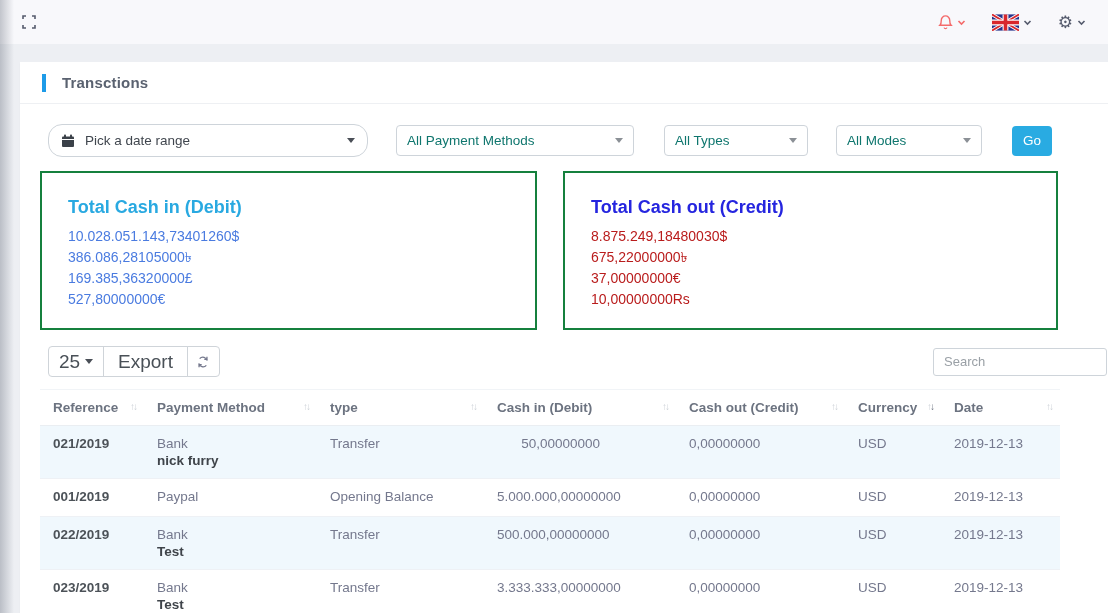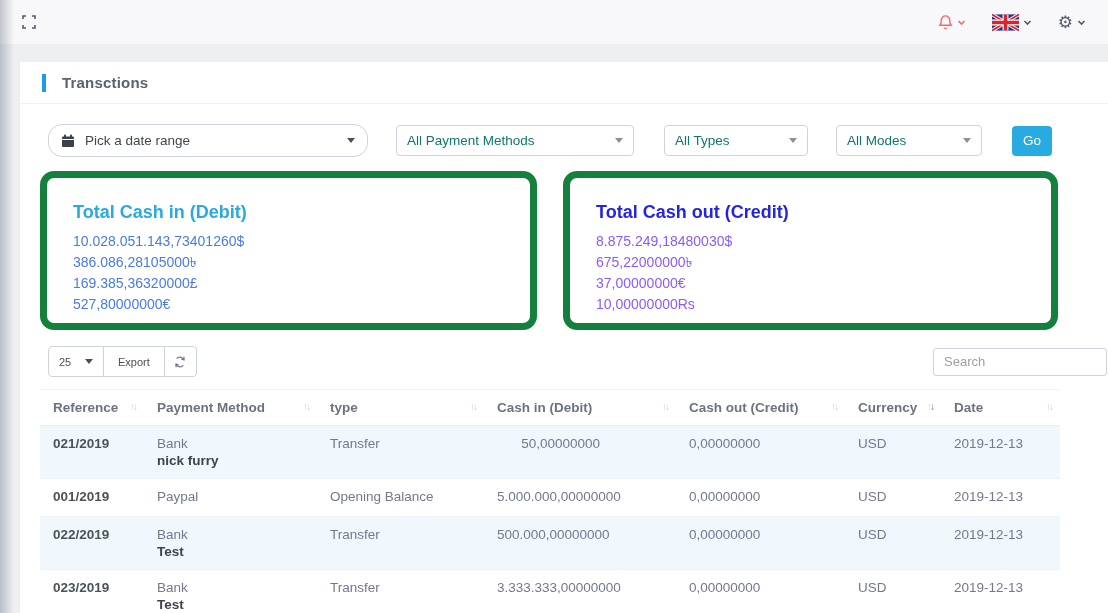--- a/index.html
+++ b/index.html
@@ -62,34 +62,34 @@
   .w-types { width:144px; margin-left:2px; }
   .w-modes { width:146px; }
   .go-btn {
     width:40px; height:30px; background:#29abe2; color:#fff; border:none;
     border-radius:4px; font-size:13.5px; cursor:pointer; margin-left:2px;
   }
 
   
   .cards { display:flex; gap:26px; padding:0 20px; }
   .card {
-    background:#fff; border:7px solid #15803d; border-radius:14px;
+    background:#fff; border:2px solid #15803d; border-radius:0;
     height:159px; padding:24px 26px;
   }
   .card.c1 { width:497px; }
   .card.c2 { width:495px; }
   .card-title { font-size:18px; font-weight:bold; margin-bottom:8px; }
   .card-vals div { font-size:14px; line-height:21px; }
 
   
   .controls { display:flex; align-items:center; justify-content:space-between; padding:16px 20px 12px 28px; }
   .btn-group { display:flex; }
   .btn-group > * {
     height:31px; background:#fff; border:1px solid #cfd4d9; color:#495057;
-    font-size:11px; display:flex; align-items:center; cursor:pointer;
+    font-size:19px; display:flex; align-items:center; cursor:pointer;
   }
   .btn-group > *:not(:first-child) { margin-left:-1px; }
   .pagesize { width:56px; border-radius:4px 0 0 4px; padding:0 10px; justify-content:space-between; }
   .export-btn { padding:0 14px; }
   .refresh-btn { width:33px; justify-content:center; border-radius:0 4px 4px 0; }
   .search-input {
     width:174px; height:28px; border:1px solid #ced4da; border-radius:3px;
     padding:0 10px; font-size:13px; color:#495057; outline:none;
     font-family:"Liberation Sans","DejaVu Sans",sans-serif;
   }
@@ -212,21 +212,21 @@
       <div class="card-vals" id="card1-vals" style="color: rgb(74, 123, 224);">
 
       <div>10.028.051.143,73401260$</div>
           <div>386.086,28105000৳</div>
           <div>169.385,36320000£</div>
           <div>527,80000000€</div>
         </div>
     </div>
     <div class="card c2">
       <div class="card-title" id="card2-title" style="color: rgb(37, 37, 223);">Total Cash out (Credit)</div>
-      <div class="card-vals" id="card2-vals" style="color: #8b5cf6;">
+      <div class="card-vals" id="card2-vals" style="color: #b91c1c;">
 
       <div>8.875.249,18480030$</div>
           <div>675,22000000৳</div>
           <div>37,00000000€</div>
           <div>10,00000000Rs</div>
         </div>
     </div>
   </div>
 
   <div class="controls">

